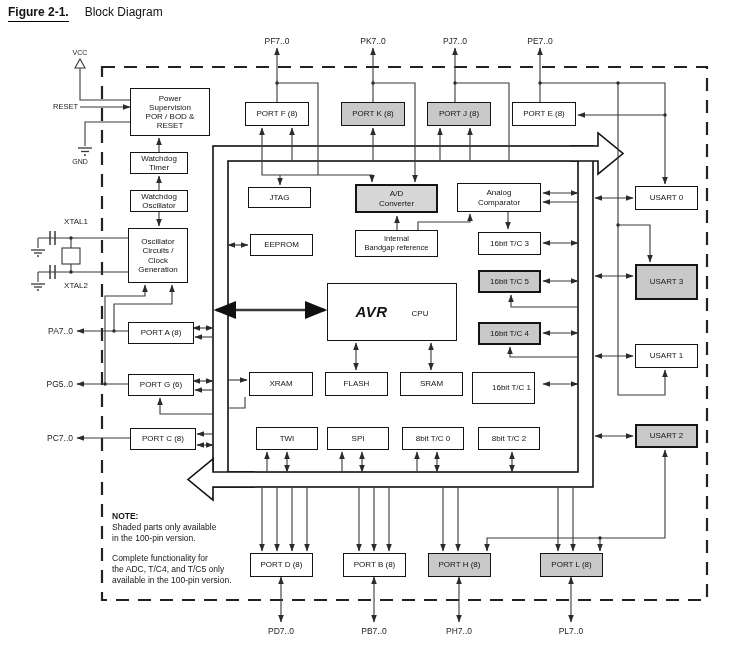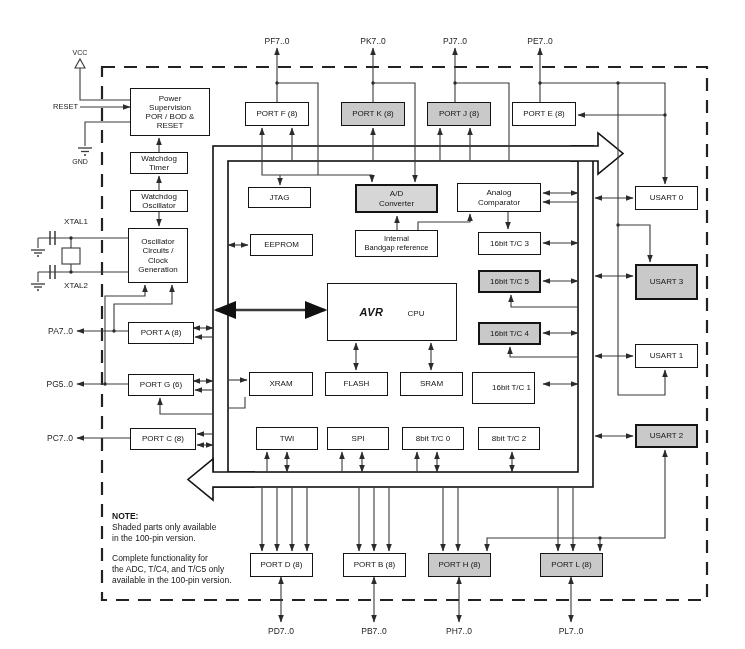--- a/index.html
+++ b/index.html
@@ -10,21 +10,21 @@
   .title .fig{font-weight:bold;border-bottom:1.6px solid #000;padding-bottom:2px;display:inline-block;}
   .title .cap{margin-left:16px;}
   .blk{position:absolute;background:#fff;border:1.4px solid #141414;box-sizing:border-box;
        display:flex;align-items:center;justify-content:center;text-align:center;
        font-size:8px;line-height:1.14;color:#141414;z-index:2;}
   .blk .lbl{white-space:pre-line;}
   .blk.med{border-width:1.8px;}
   .blk.thick{border-width:2.2px;}
   .blk.shaded{background:#c9c9c9;}
   .blk.shaded-lt{background:#d6d6d6;}
-  .cpu .brand{font-style:italic;font-weight:bold;font-size:11px;letter-spacing:.5px;}
+  .cpu .brand{font-style:italic;font-weight:bold;font-size:15px;letter-spacing:.5px;}
   .cpu .sub{font-size:8px;margin-left:4px;margin-top:4px;padding-left:20px;}
   .pin{position:absolute;font-size:8.5px;color:#222;z-index:2;}
   .pin.c{text-align:center;}
   .pin.r{text-align:right;}
   .sig{position:absolute;color:#222;z-index:2;}
   .note{position:absolute;left:112px;top:511px;width:170px;font-size:8.5px;
         line-height:1.3;color:#161616;z-index:2;}
   .note .h{font-weight:bold;}
   .note .gap{margin-top:9px;}
 </style>
@@ -199,20 +199,23 @@
         <circle cx="665" cy="115" r="1.7"></circle>
       <circle cx="618" cy="225" r="1.7"></circle>
         <circle cx="600" cy="538" r="1.7"></circle>
       <circle cx="114" cy="331" r="1.7"></circle>
         <circle cx="105" cy="384" r="1.7"></circle>
       <circle cx="71" cy="238" r="1.7"></circle>
         <circle cx="71" cy="272" r="1.7"></circle>
     </g>
   </svg>
 
+  <div class="title">
+    <span class="fig">Figure 2-1.</span><span class="cap">Block Diagram</span>
+  </div>
 
   <div class="sig" style="left:68px;top:49px;width:24px;text-align:center;font-size:7px;">VCC</div>
   <div class="sig" style="left:46px;top:102px;width:32px;text-align:right;font-size:7.5px;">RESET</div>
   <div class="sig" style="left:67px;top:158px;width:26px;text-align:center;font-size:7px;">GND</div>
   <div class="sig" style="left:58px;top:217px;width:36px;text-align:center;font-size:8px;">XTAL1</div>
   <div class="sig" style="left:58px;top:281px;width:36px;text-align:center;font-size:8px;">XTAL2</div>
 
   <div class="pin c" style="left:252px;top:36px;width:50px;">PF7..0</div>
   <div class="pin c" style="left:348px;top:36px;width:50px;">PK7..0</div>
   <div class="pin c" style="left:430px;top:36px;width:50px;">PJ7..0</div>

